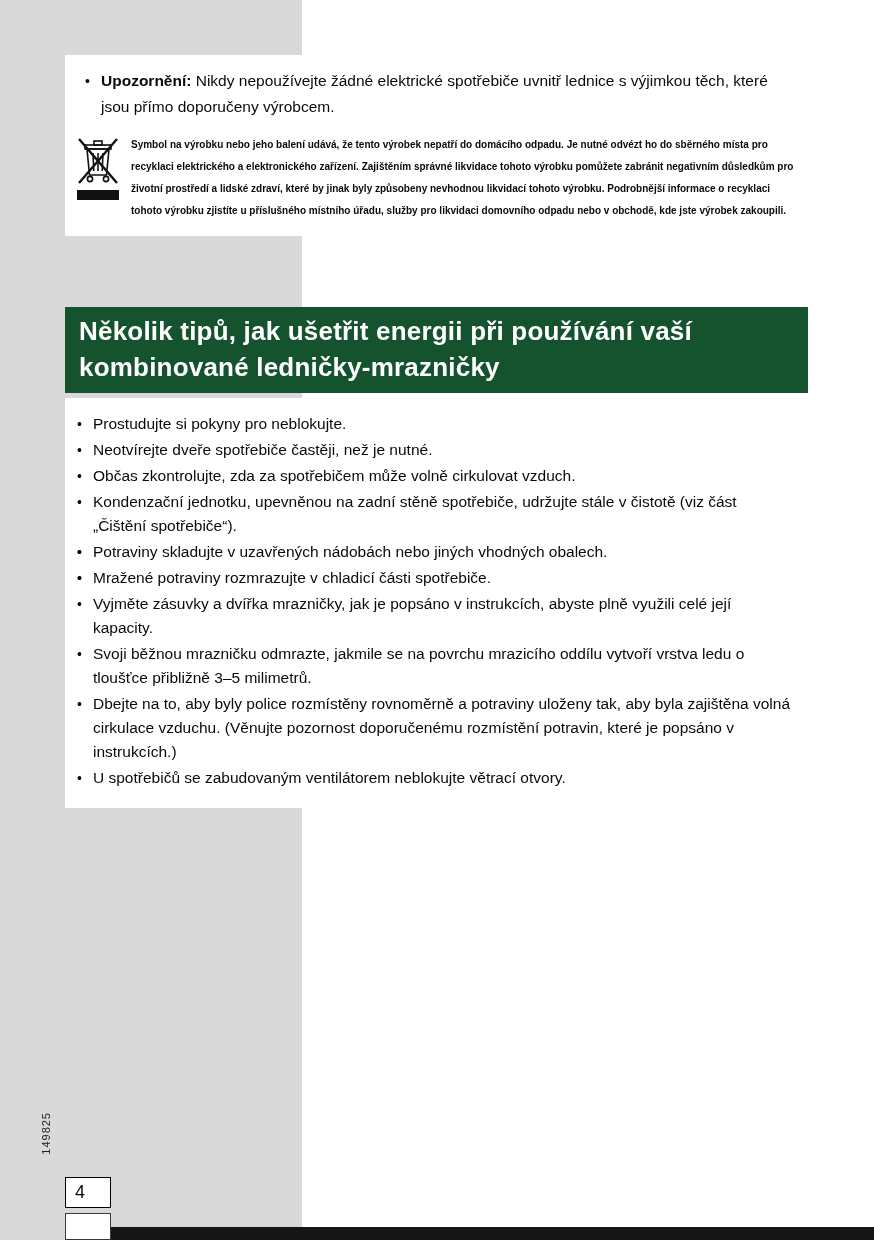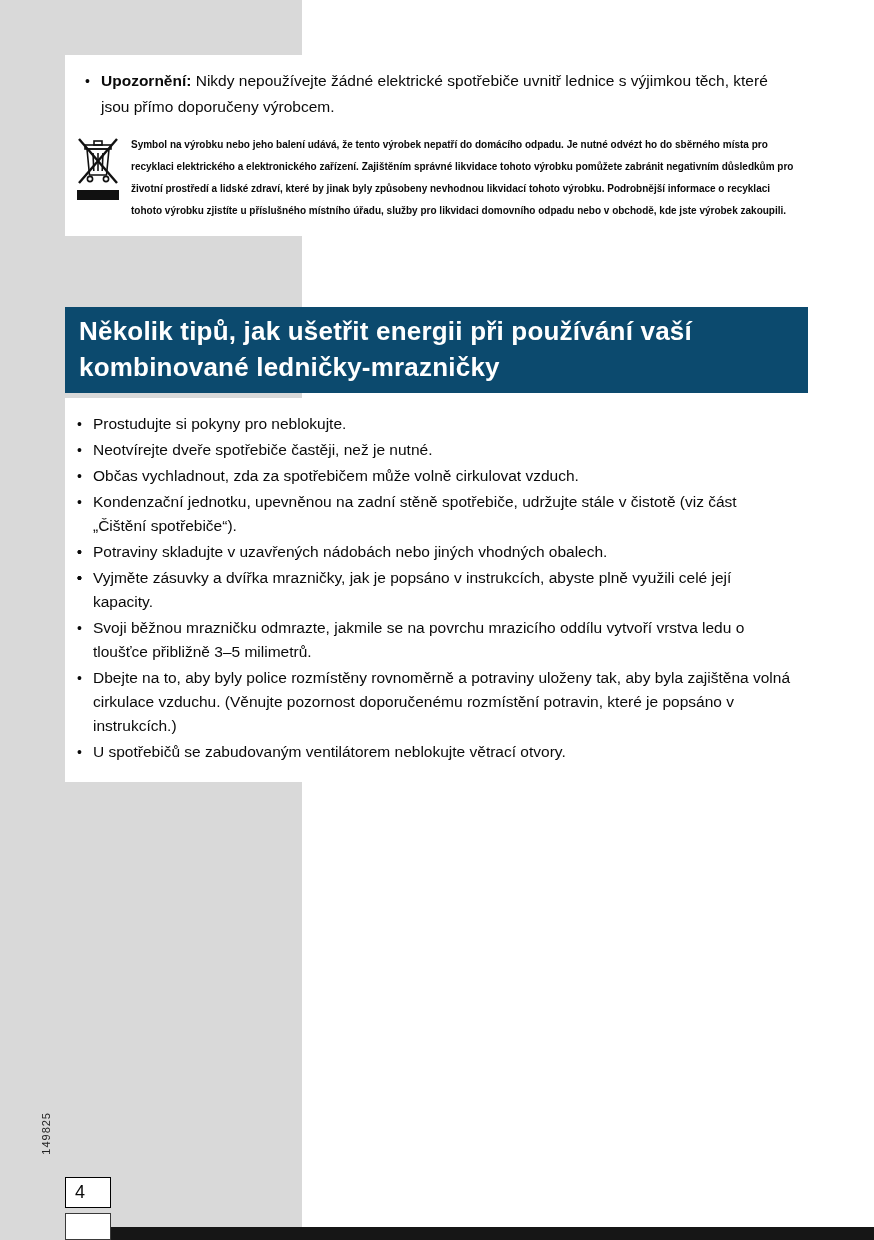--- a/index.html
+++ b/index.html
@@ -170,34 +170,34 @@
           <line x1="2" y1="2" x2="40" y2="46"></line>
           <line x1="40" y1="2" x2="2" y2="46"></line>
         </g>
       </svg>
       <span class="weee-bar" style="background: rgb(17, 17, 17);"></span>
     </span>
     <span class="weee-text">Symbol na výrobku nebo jeho balení udává, že tento výrobek nepatří do domácího odpadu. Je nutné odvézt ho do sběrného místa pro recyklaci elektrického a elektronického zařízení. Zajištěním správné likvidace tohoto výrobku pomůžete zabránit negativním důsledkům pro životní prostředí a lidské zdraví, které by jinak byly způsobeny nevhodnou likvidací tohoto výrobku. Podrobnější informace o recyklaci tohoto výrobku zjistíte u příslušného místního úřadu, služby pro likvidaci domovního odpadu nebo v obchodě, kde jste výrobek zakoupili.</span>
   </div>
 </section>
 
-<header class="banner" style="background: #0c4a6e;">
+<header class="banner" style="background: #14532d;">
   <h1 style="color: rgb(255, 255, 255);">Několik tipů, jak ušetřit energii při používání vaší kombinované ledničky-mrazničky</h1>
 </header>
 
 <section class="box box2">
   <ul class="tips">
       <li><span class="bullet">•</span><span>Prostudujte si pokyny pro neblokujte.</span></li>
       <li><span class="bullet">•</span><span>Neotvírejte dveře spotřebiče častěji, než je nutné.</span></li>
-      <li><span class="bullet">•</span><span>Občas vychladnout, zda za spotřebičem může volně cirkulovat vzduch.</span></li>
+      <li><span class="bullet">•</span><span>Občas zkontrolujte, zda za spotřebičem může volně cirkulovat vzduch.</span></li>
       <li><span class="bullet">•</span><span>Kondenzační jednotku, upevněnou na zadní stěně spotřebiče, udržujte stále v čistotě (viz část „Čištění spotřebiče“).</span></li>
       <li><span class="bullet">•</span></li>
       <li><span class="bullet">•</span><span>Potraviny skladujte v uzavřených nádobách nebo jiných vhodných obalech.</span></li>
       <li><span class="bullet">•</span></li>
-      <li><span class="bullet">•</span></li>
+      <li><span class="bullet">•</span><span>Mražené potraviny rozmrazujte v chladicí části spotřebiče.</span></li>
       <li><span class="bullet">•</span><span>Vyjměte zásuvky a dvířka mrazničky, jak je popsáno v instrukcích, abyste plně využili celé její kapacity.</span></li>
       <li><span class="bullet">•</span><span>Svoji běžnou mrazničku odmrazte, jakmile se na povrchu mrazicího oddílu vytvoří vrstva ledu o tloušťce přibližně 3–5 milimetrů.</span></li>
       <li><span class="bullet">•</span><span>Dbejte na to, aby byly police rozmístěny rovnoměrně a potraviny uloženy tak, aby byla zajištěna volná cirkulace vzduchu. (Věnujte pozornost doporučenému rozmístění potravin, které je popsáno v instrukcích.)</span></li>
       <li><span class="bullet">•</span><span>U spotřebičů se zabudovaným ventilátorem neblokujte větrací otvory.</span></li>
     </ul>
 </section>
 
 <div class="side-code">149825</div>
 <div class="bottom-bar" style="background: rgb(22, 22, 22);"></div>
 <div class="page-num">

